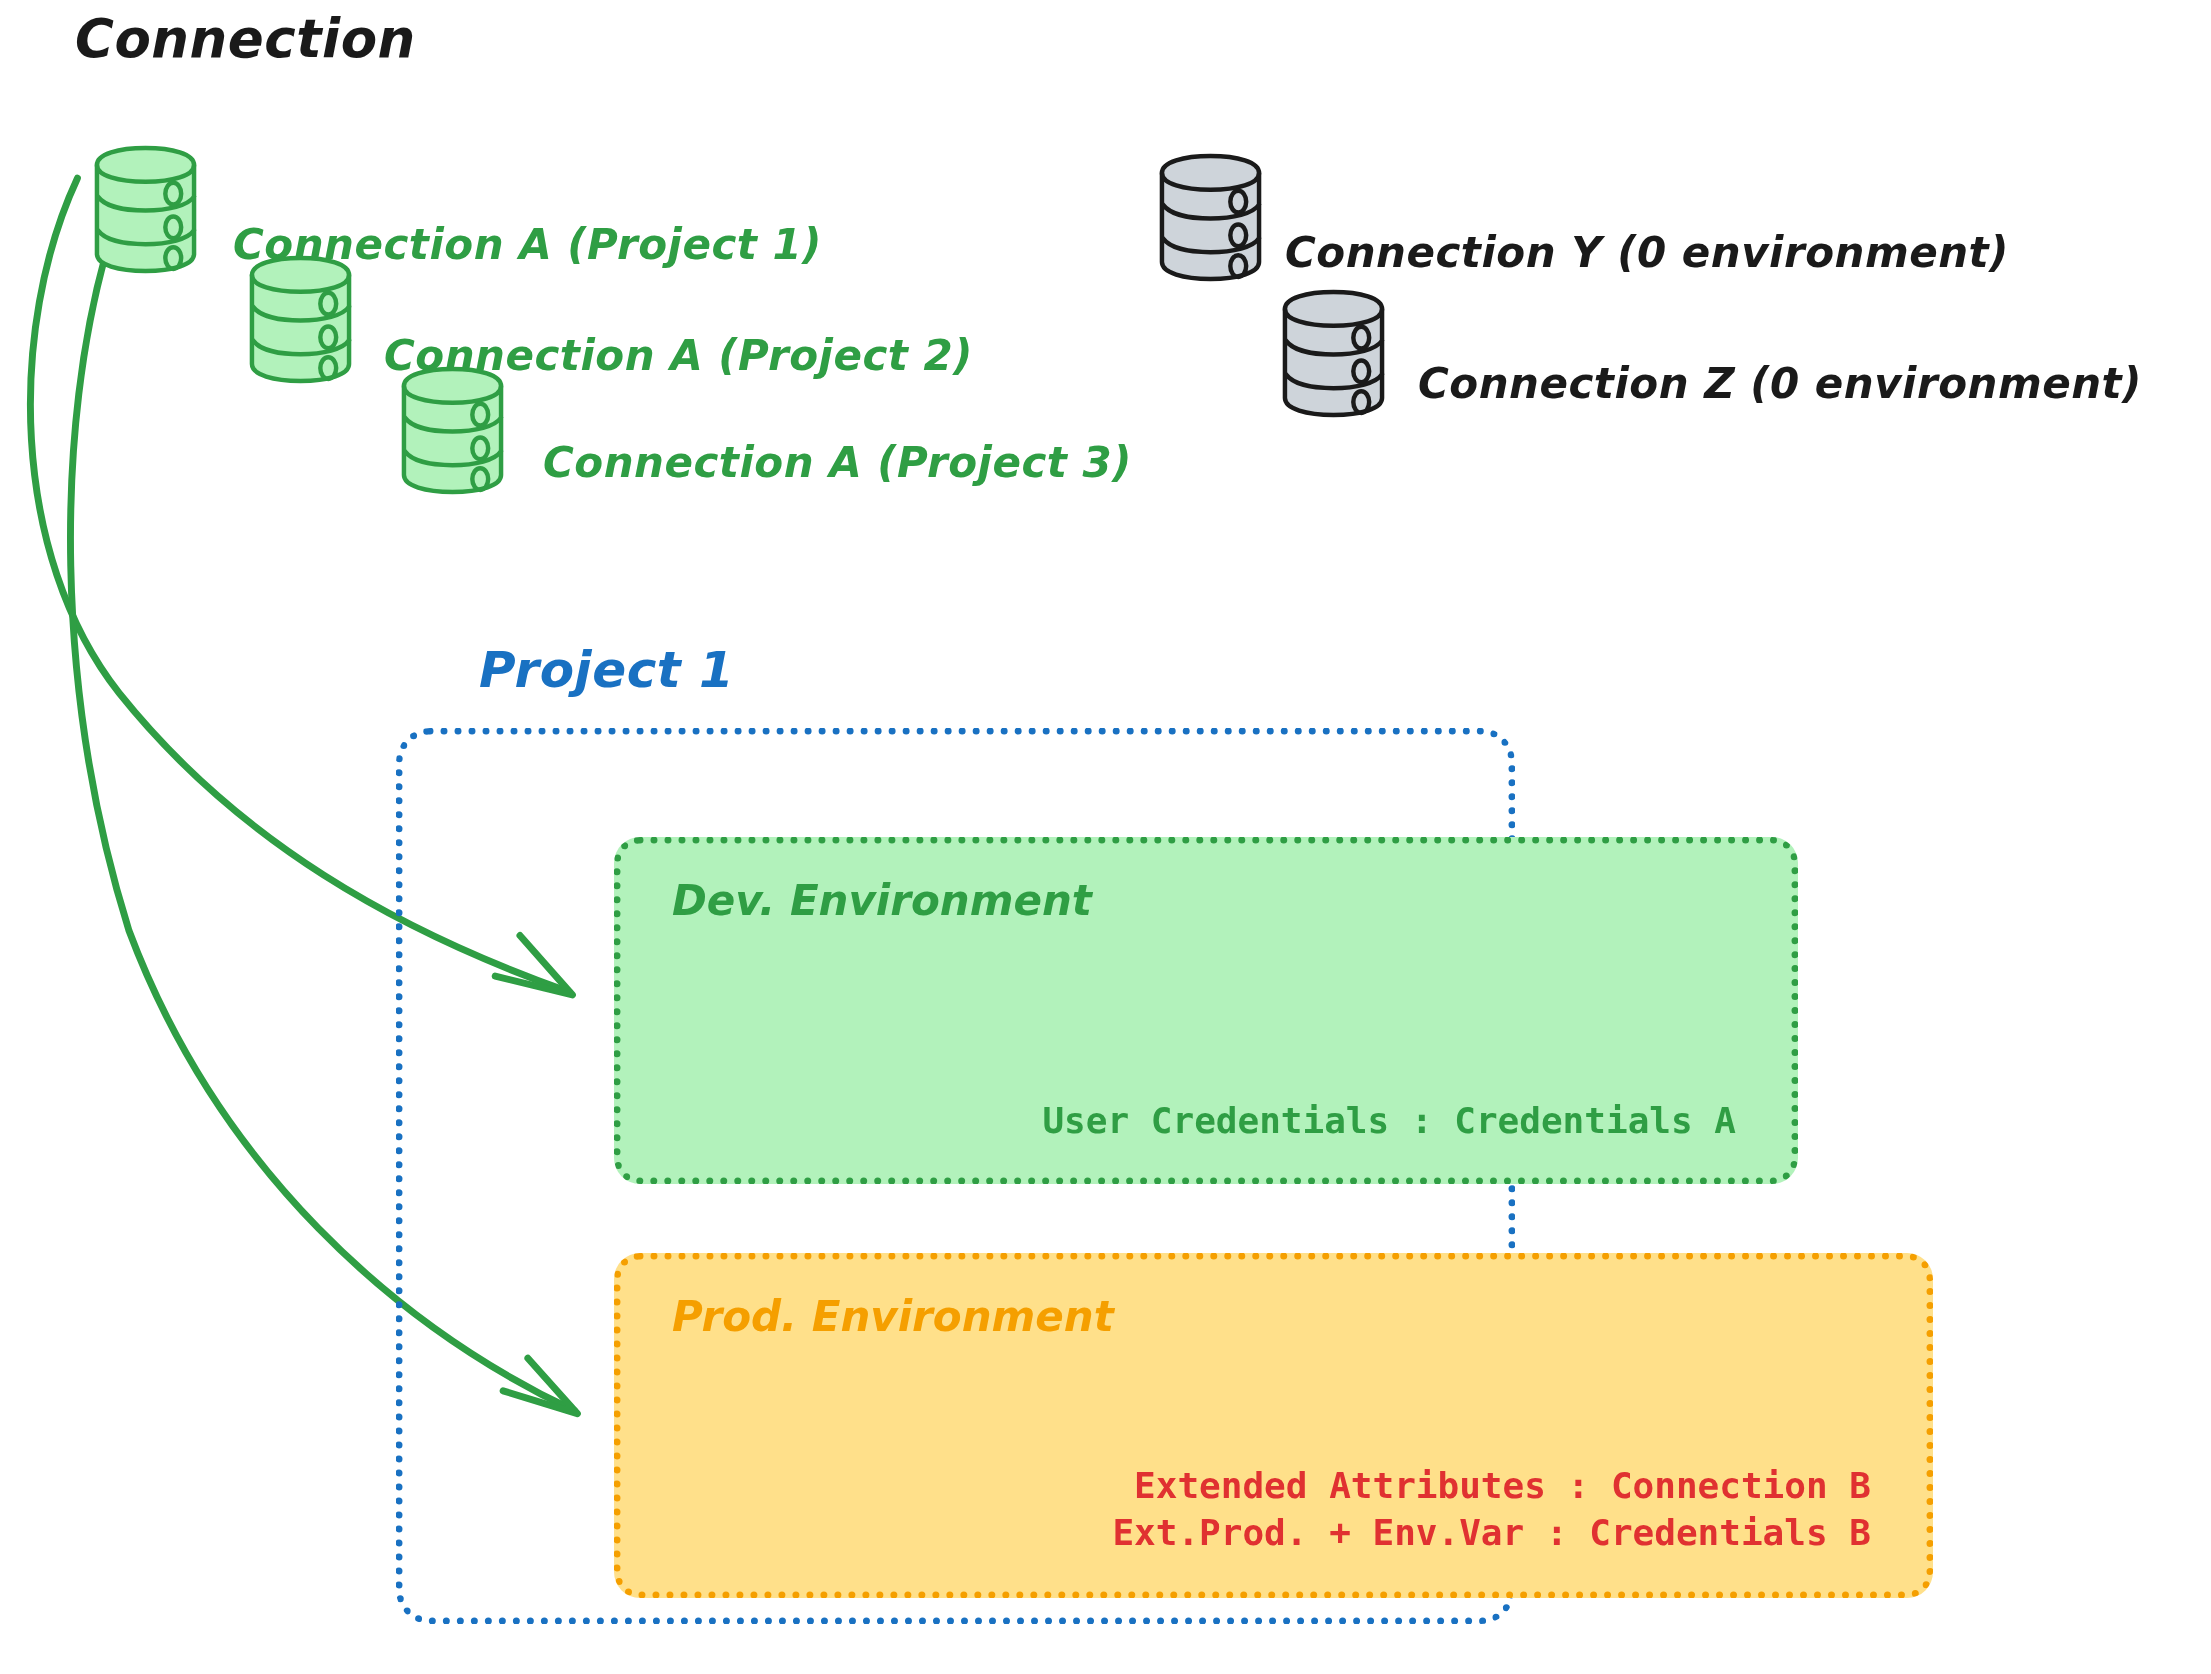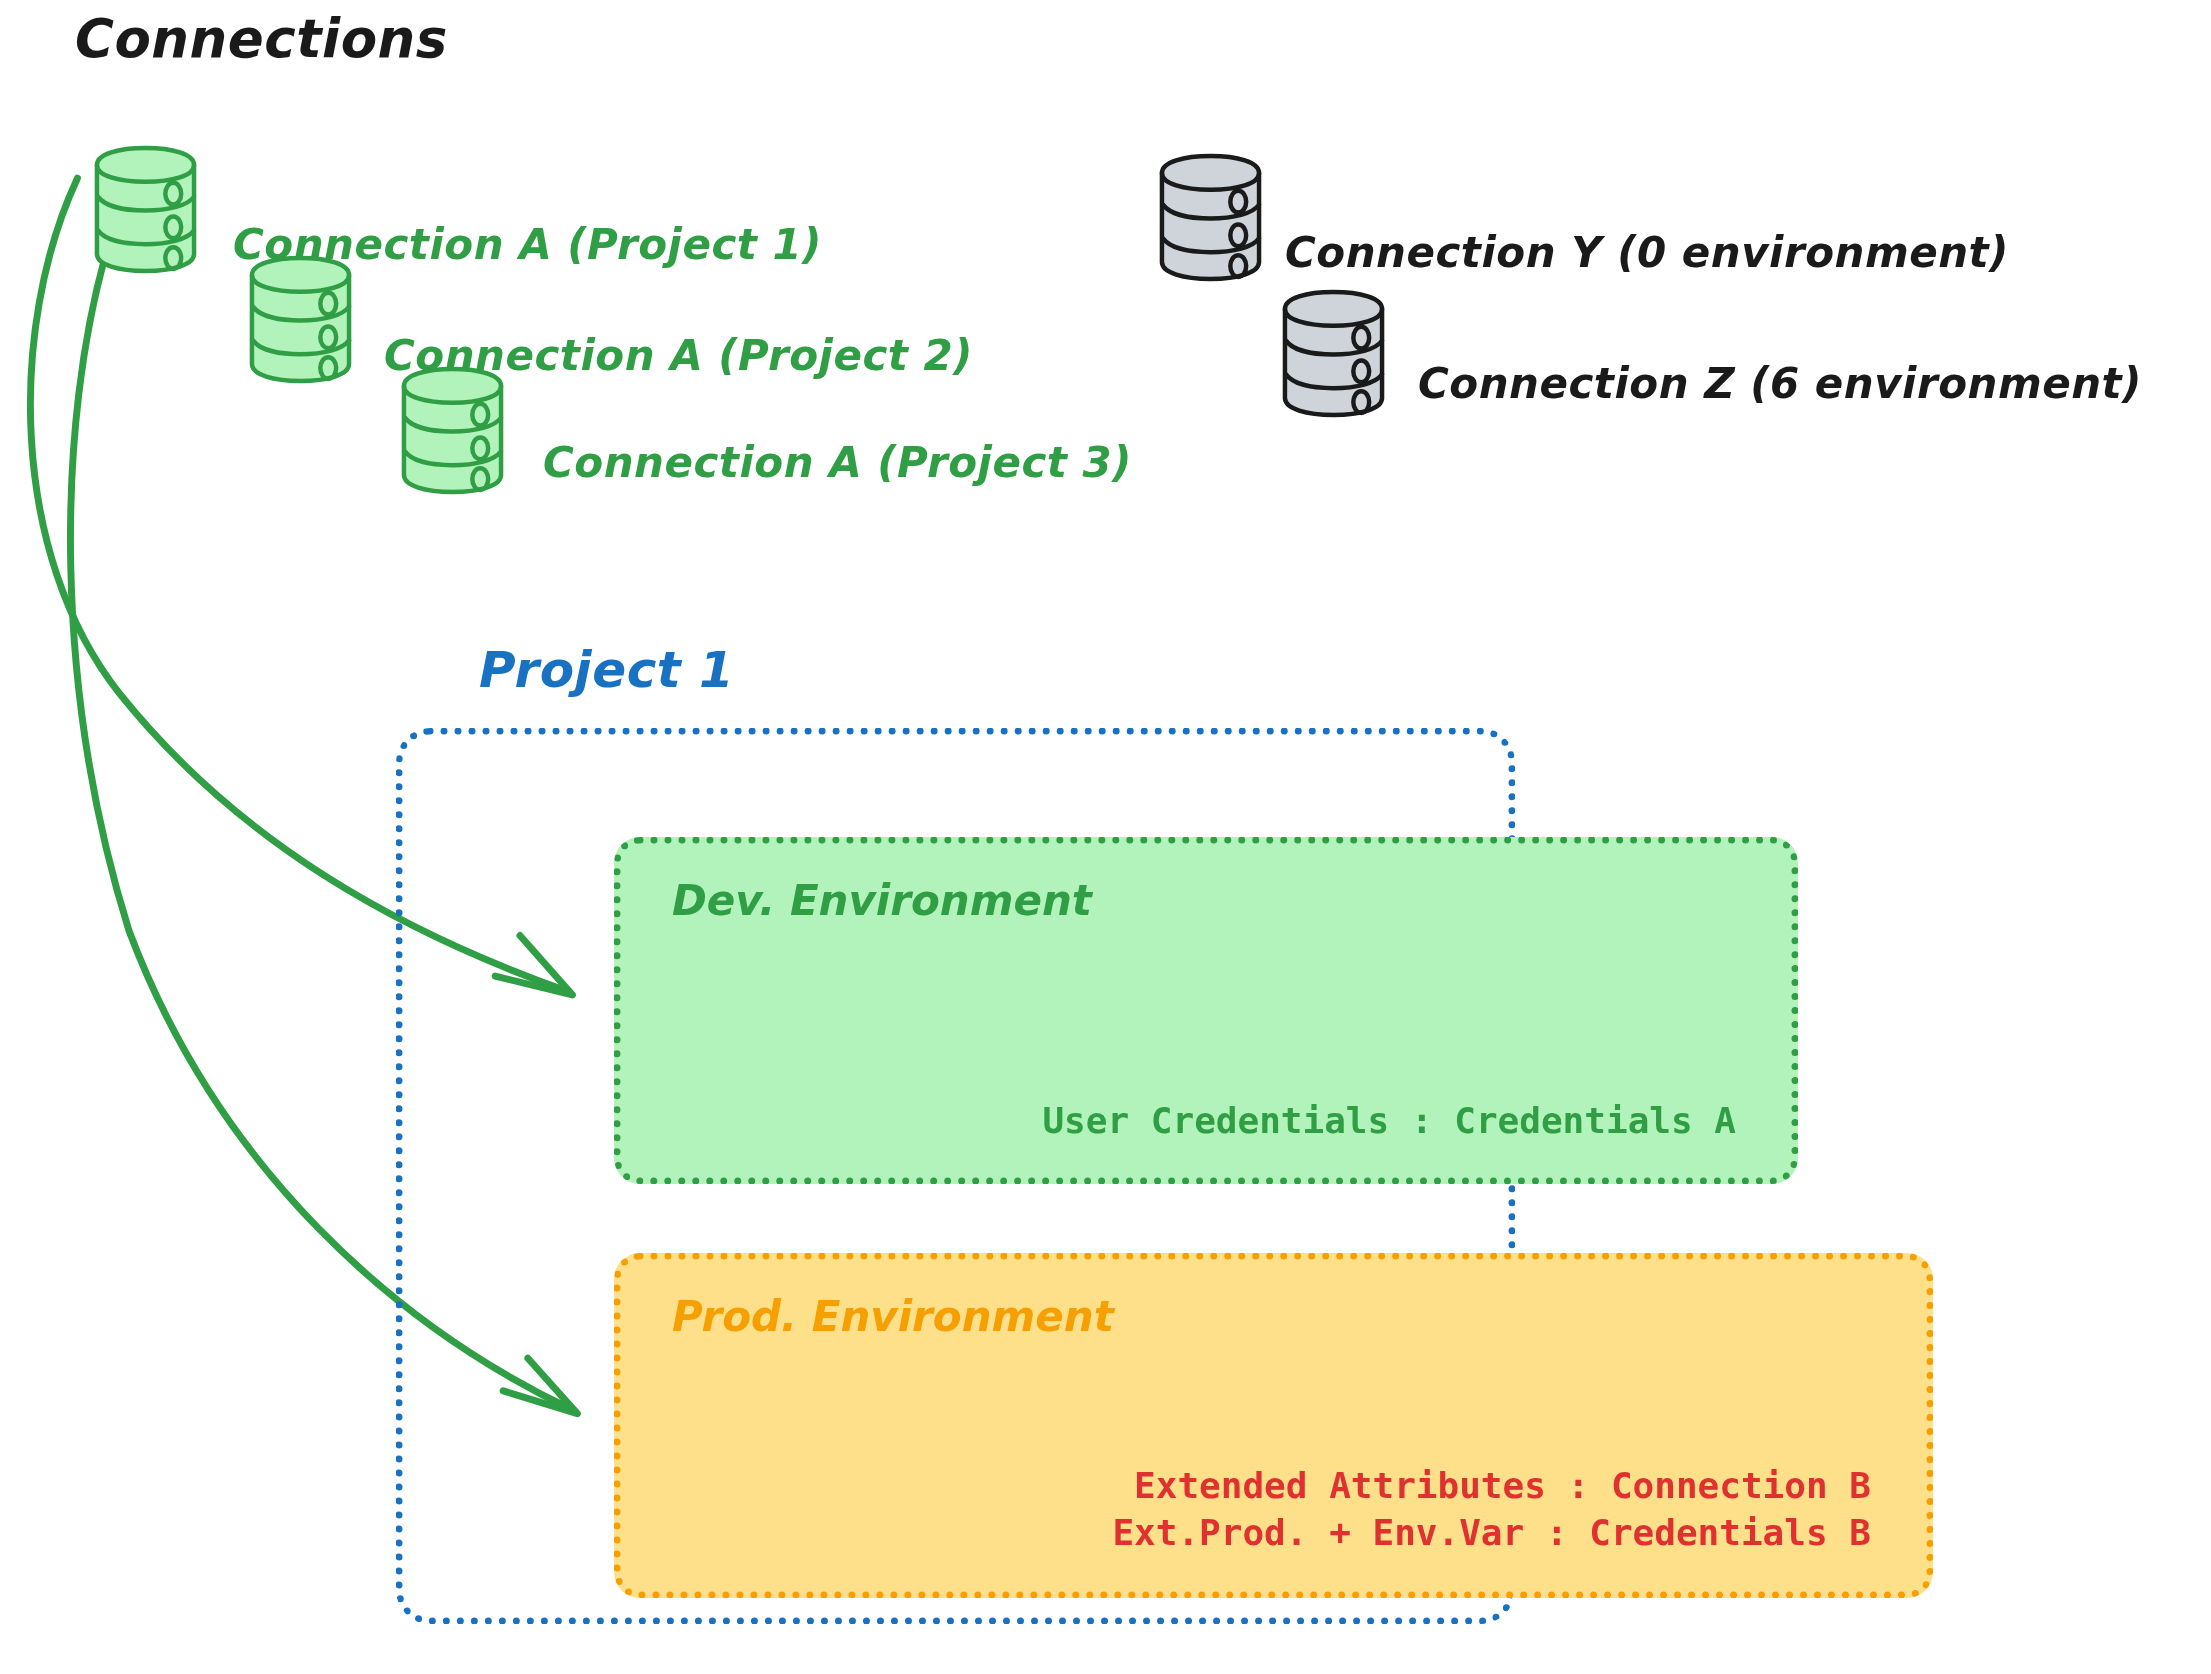--- a/index.html
+++ b/index.html
@@ -132,21 +132,21 @@
     line-height: 1.32;
   }
   #dev-lines .env-line { color: #2f9e44; }
   #prod-lines .env-line { color: #e03131; }
 </style>
 </head>
 <body>
 
 <div id="canvas">
 
-  <div class="hand" id="title">Connections</div>
+  <div class="hand" id="title">Connection</div>
 
   <svg id="arrows" viewBox="0 0 2234 1691">
 
     <g>
       <path d="M 78 180 C 8 330, 10 560, 120 700 C 240 850, 400 940, 575 1002" fill="none" stroke="#2f9e44" stroke-width="7" stroke-linecap="round"></path>
       <path d="M 525 945 L 578 1005 L 500 986" fill="none" stroke="#2f9e44" stroke-width="7" stroke-linecap="round" stroke-linejoin="round"></path>
     </g>
 
     <g>
       <path d="M 110 245 C 55 430, 55 700, 130 940 C 220 1180, 400 1340, 580 1425" fill="none" stroke="#2f9e44" stroke-width="7" stroke-linecap="round"></path>
@@ -220,21 +220,21 @@
         <path d="M6 20 C6 9, 28 3, 55 3 C82 3, 104 9, 104 20 L104 110 C104 121, 82 127, 55 127 C28 127, 6 121, 6 110 Z"></path>
         <path d="M6 20 C6 31, 28 37, 55 37 C82 37, 104 31, 104 20" fill="none"></path>
         <path d="M7 52 C14 62, 34 66, 55 66 C78 66, 98 61, 104 52" fill="none"></path>
         <path d="M7 86 C14 96, 34 100, 55 100 C78 100, 98 95, 104 86" fill="none"></path>
         <ellipse cx="83" cy="49" rx="8" ry="11" fill="none"></ellipse>
         <ellipse cx="83" cy="83" rx="8" ry="11" fill="none"></ellipse>
         <ellipse cx="83" cy="114" rx="8" ry="11" fill="none"></ellipse>
       </g>
     </svg>
   </div>
-  <div class="hand conn-label black" style="left:1418px; top:317px;">Connection Z (6 environment)</div>
+  <div class="hand conn-label black" style="left:1418px; top:317px;">Connection Z (0 environment)</div>
 
   <div class="hand" id="project-title">Project 1</div>
 
   <div id="project-box">
 
     <div class="env-box" id="dev-box" style="left:211px; top:102px;">
       <div class="env-title" id="dev-title">Dev. Environment</div>
       <div class="env-lines" id="dev-lines">
         <div class="env-line">User Credentials : Credentials A</div>
       </div>

